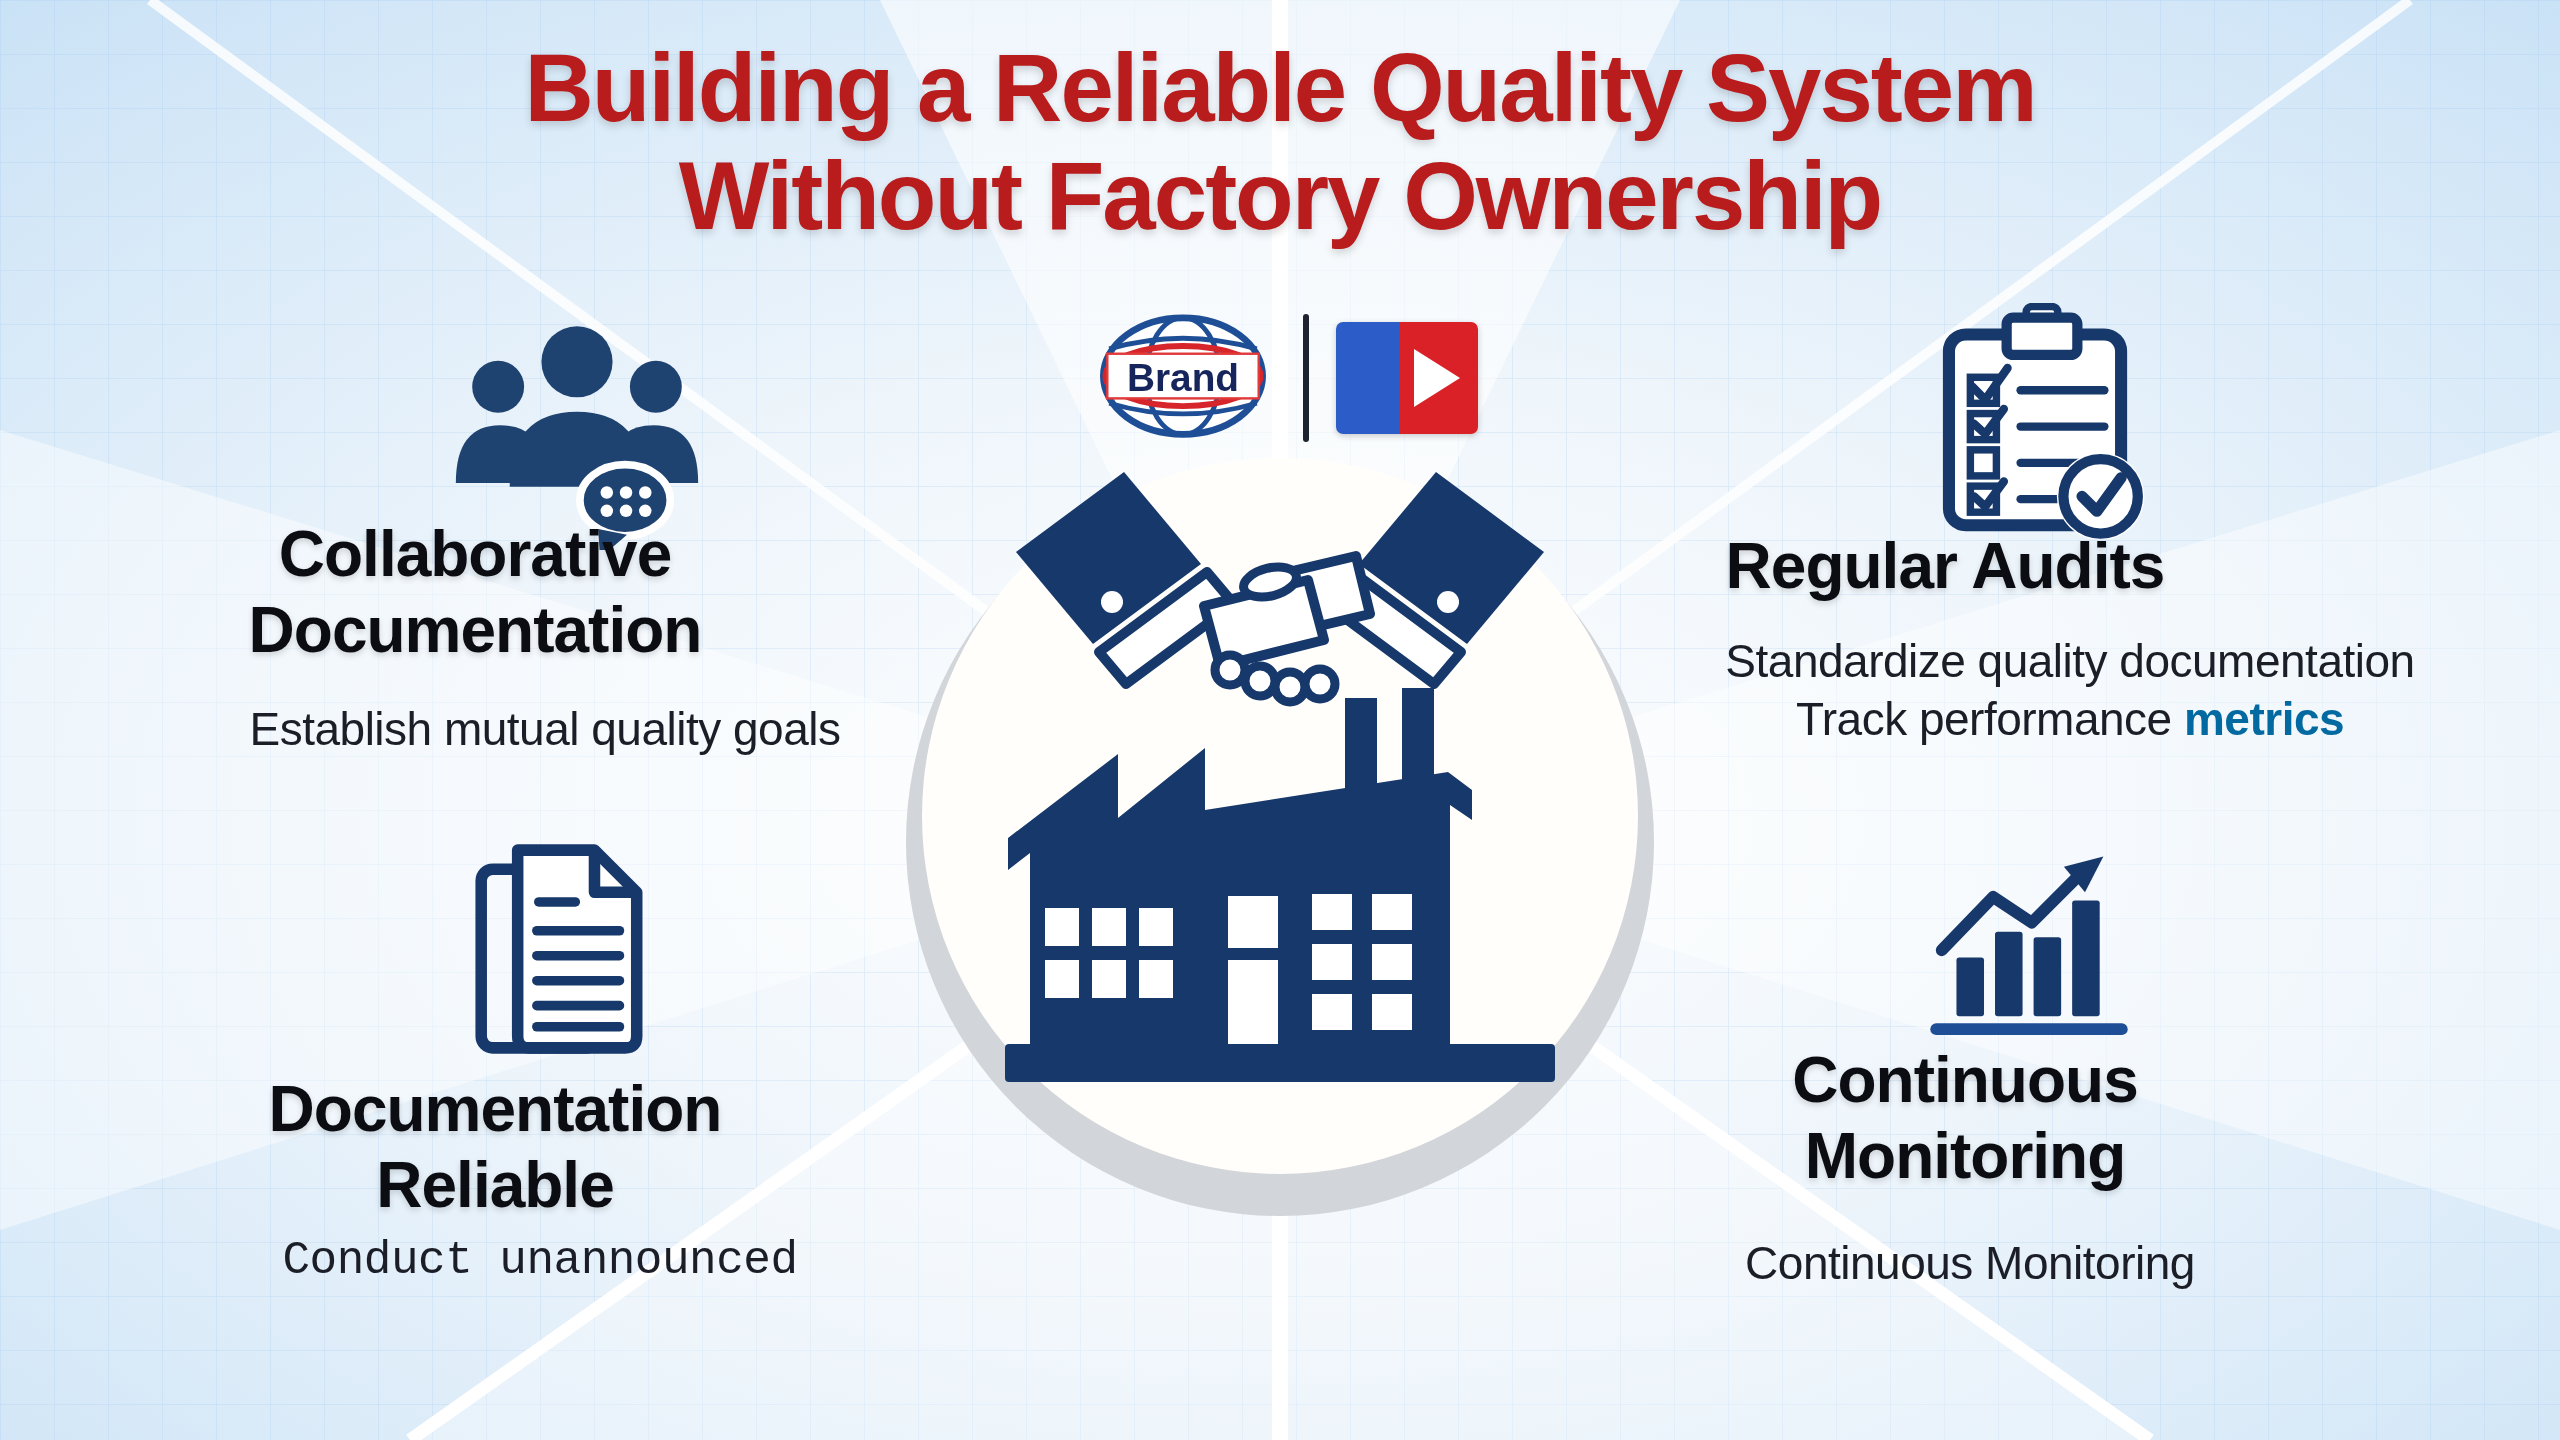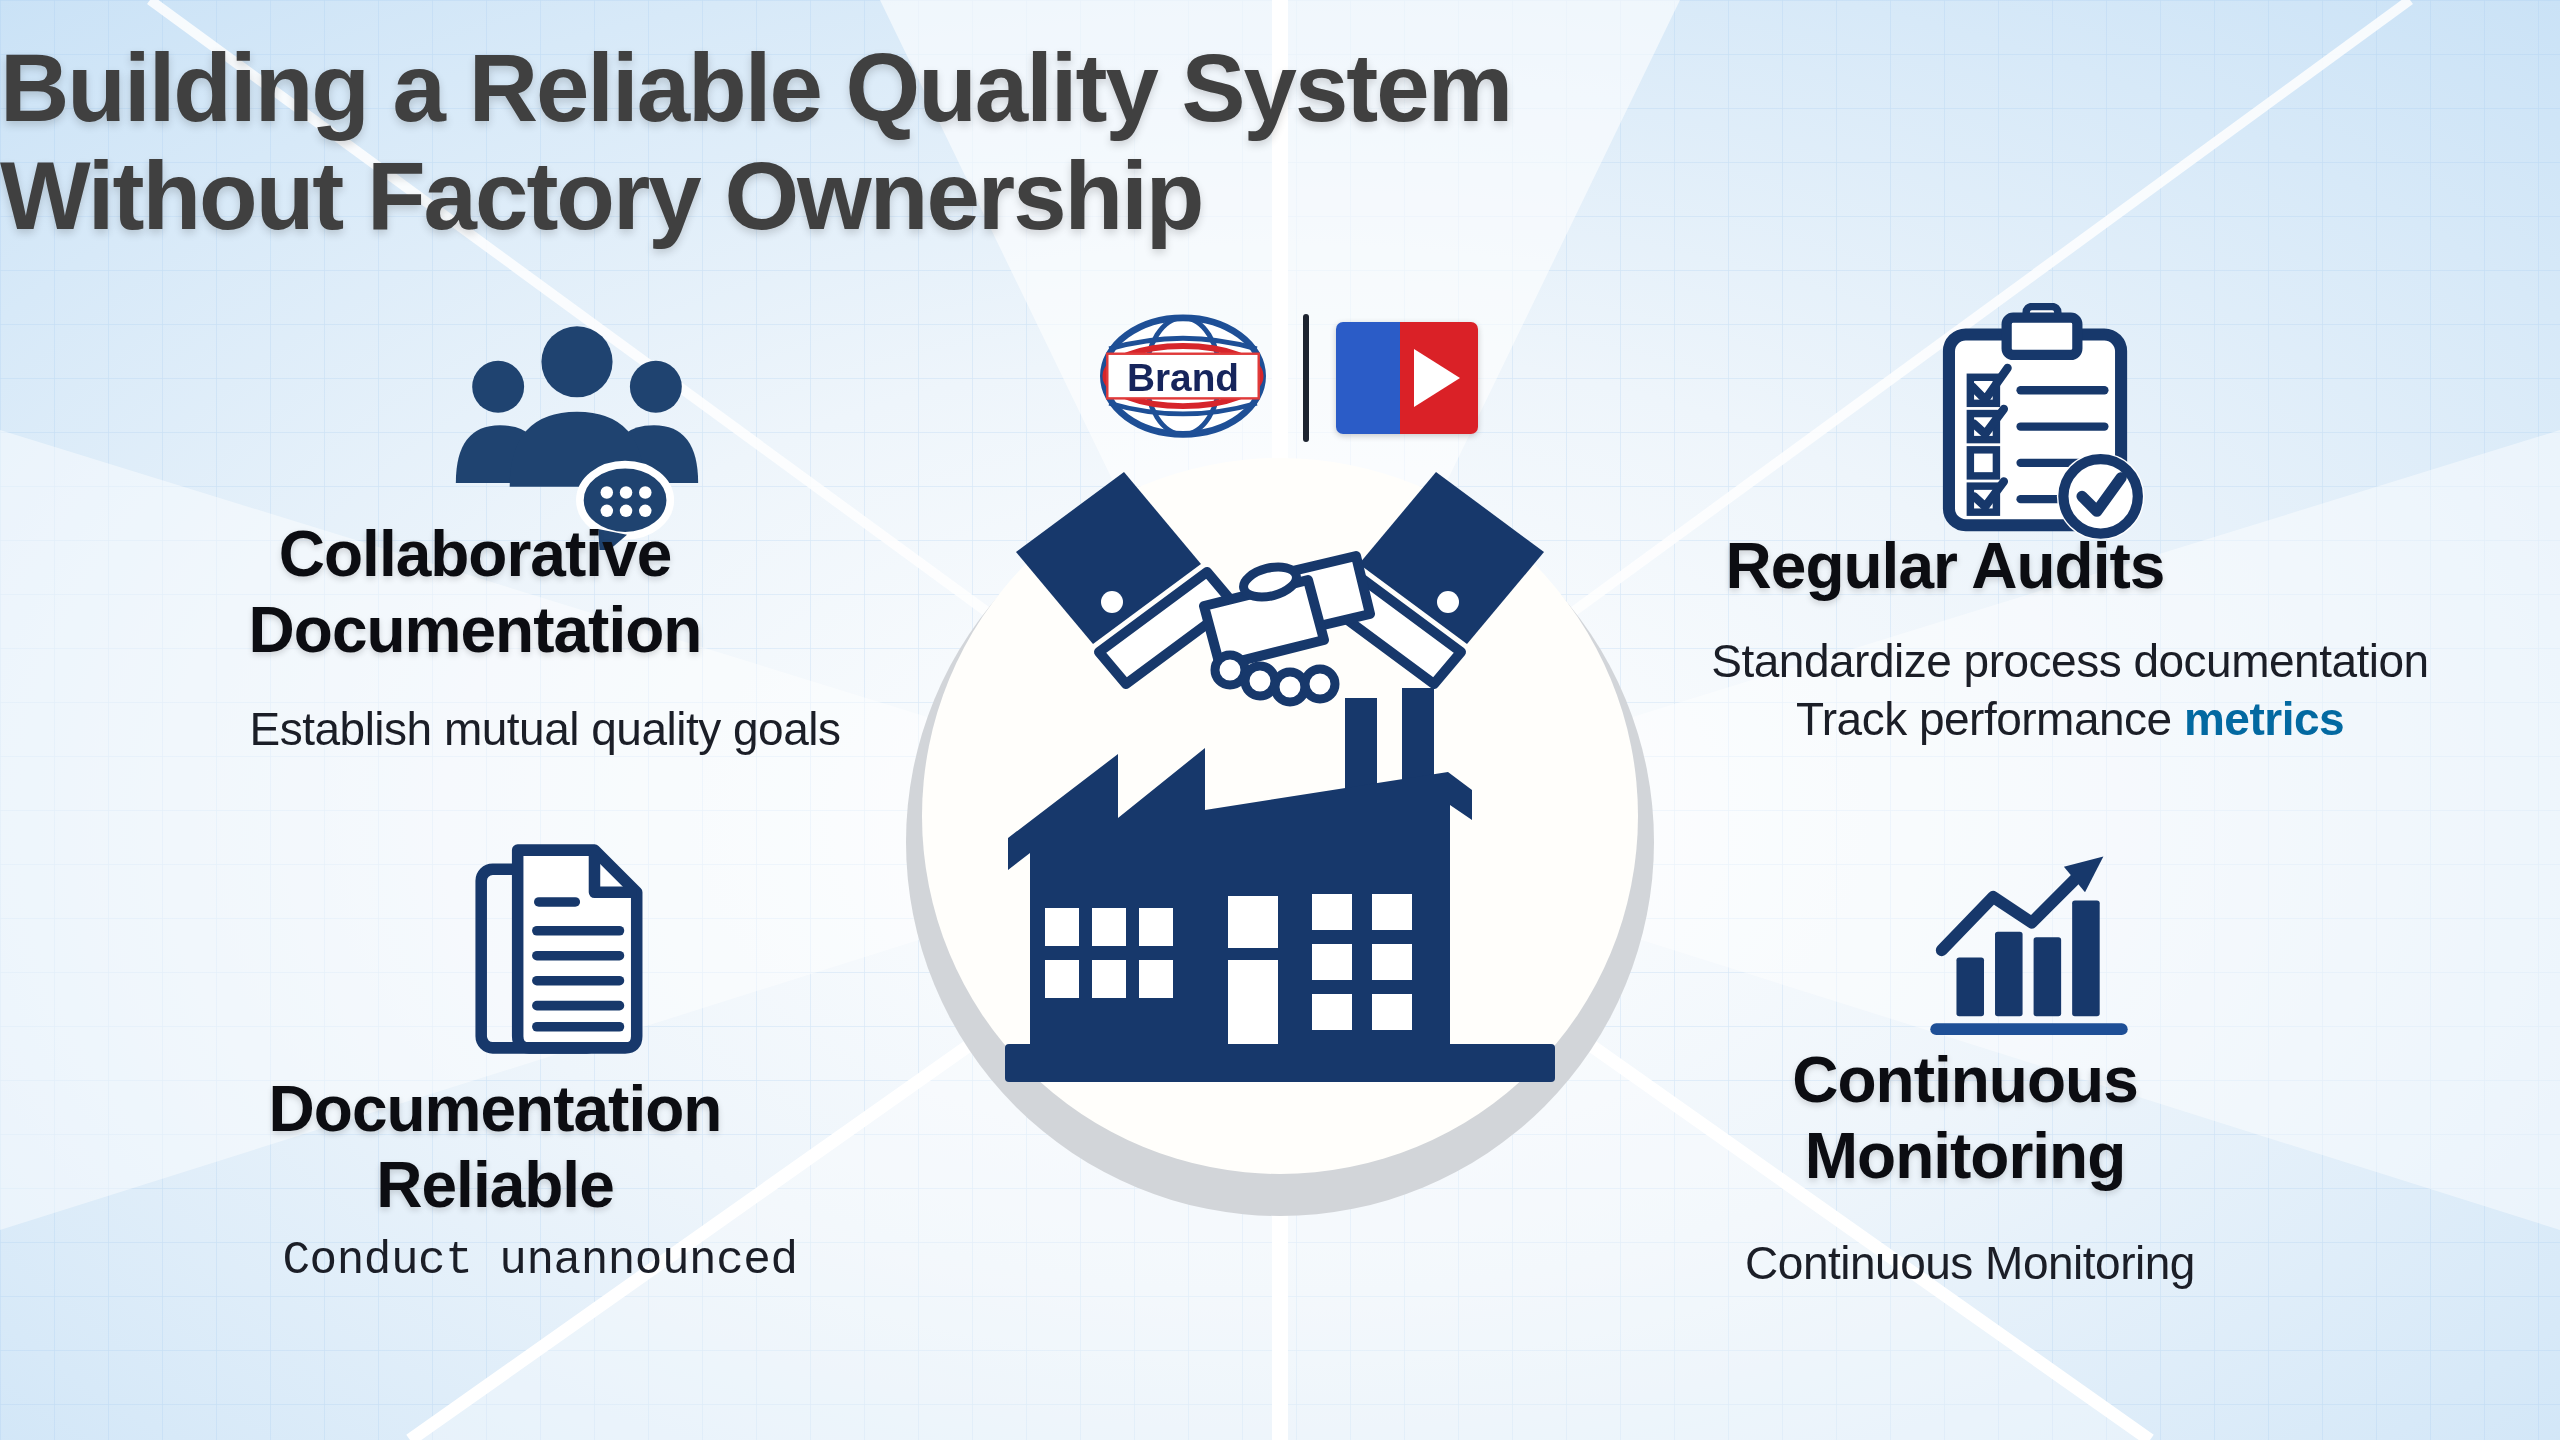--- a/index.html
+++ b/index.html
@@ -6,23 +6,23 @@
   body{font-family:"Liberation Sans",sans-serif;}
   #stage{
     position:relative;width:2560px;height:1440px;overflow:hidden;
     background:#cde3f7;
   }
   #bg-svg{position:absolute;left:0;top:0;width:2560px;height:1440px;}
   .abs{position:absolute;}
 
   
   #title{
-    left:0;top:34px;width:2560px;
+    left:0;top:34px;width:2560px;text-align:center;
     font-weight:bold;font-size:96px;line-height:108px;letter-spacing:-2px;
-    color:#404040;text-shadow:0 4px 8px rgba(0,0,0,.16);
+    color:#b91c1c;text-shadow:0 4px 8px rgba(0,0,0,.16);
   }
 
   
   .q-heading{
     font-weight:bold;color:#0c0d12;text-align:center;
     font-size:64px;line-height:76px;letter-spacing:-1px;
     text-shadow:0 3px 6px rgba(0,0,0,.15);
   }
   .q-desc{
     color:#1b1e27;text-align:center;
@@ -217,21 +217,21 @@
       <line x1="92" y1="170" x2="170" y2="170"></line>
       <line x1="92" y1="209" x2="132" y2="209"></line>
     </g>
     <circle cx="178" cy="206" r="47" fill="#ffffff"></circle>
     <circle cx="178" cy="206" r="40" fill="#ffffff" stroke="#17386b" stroke-width="11"></circle>
     <path d="M158,206 L174,222 L200,186" fill="none" stroke="#17386b" stroke-width="12" stroke-linecap="round" stroke-linejoin="round"></path>
   </svg>
 
   <div id="tr-heading" class="abs q-heading">Regular Audits</div>
   <div id="tr-desc" class="abs q-desc">
-    <div>Standardize process documentation</div>
+    <div>Standardize quality documentation</div>
     <div><span>Track performance </span><span class="bold">metrics</span></div>
   </div>
 
   <svg id="icon-docs" class="abs" viewBox="0 0 200 230">
     <rect x="20" y="32" width="122" height="186" rx="12" fill="none" stroke="#17386b" stroke-width="12"></rect>
     <path d="M58,12 L138,12 L182,56 L182,206 Q182,218 170,218 L70,218 Q58,218 58,206 Z" fill="#ffffff" stroke="#17386b" stroke-width="12" stroke-linejoin="round"></path>
     <path d="M138,12 L138,56 L182,56" fill="none" stroke="#17386b" stroke-width="12" stroke-linejoin="round"></path>
     <g stroke="#17386b" stroke-width="10" stroke-linecap="round">
       <line x1="80" y1="66" x2="118" y2="66"></line>
       <line x1="78" y1="96" x2="164" y2="96"></line>

